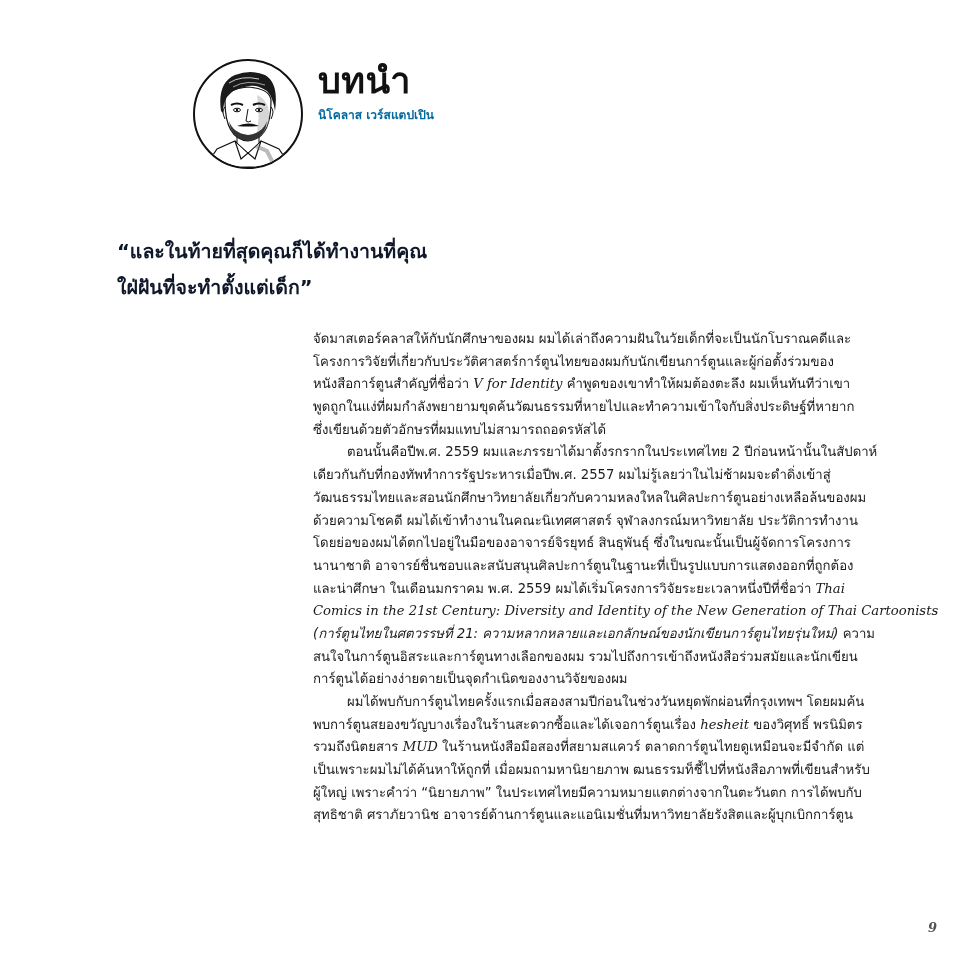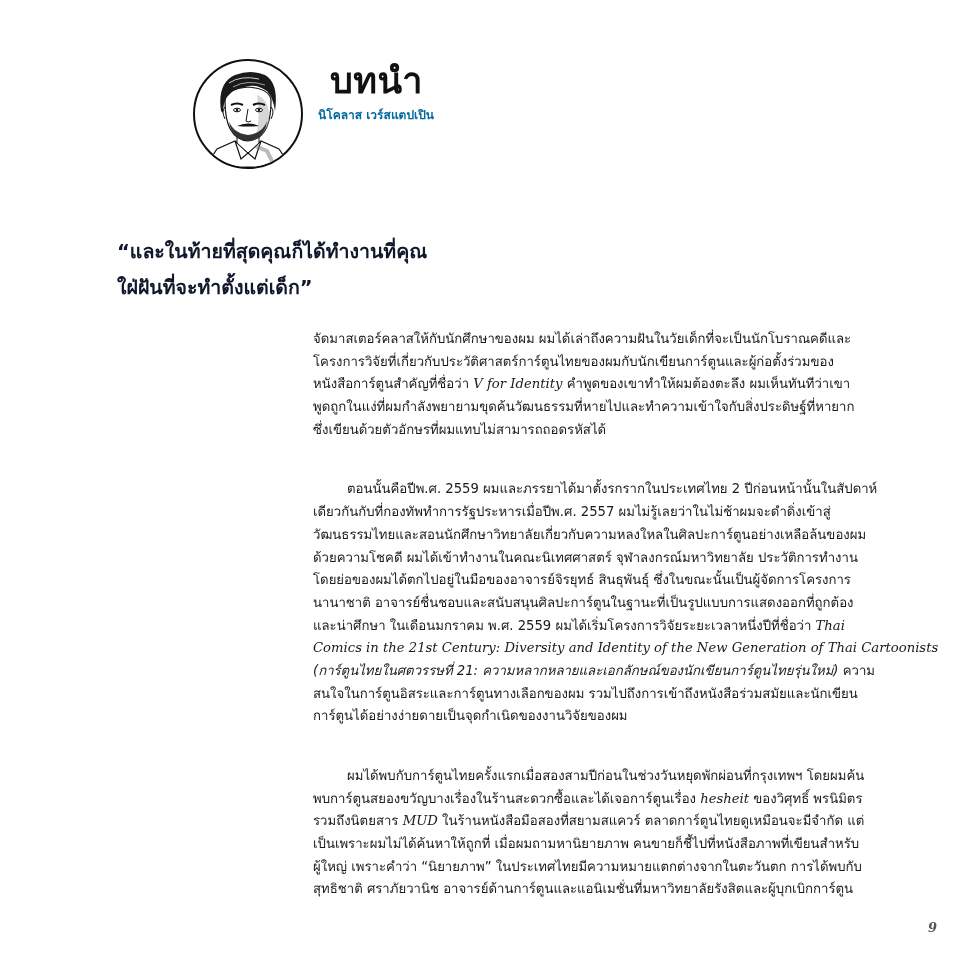--- a/index.html
+++ b/index.html
@@ -31,21 +31,20 @@
     .chapter-title {
       position: absolute;
       left: 318px;
       top: 58px;
       font-family: "DejaVu Serif", serif;
       font-weight: bold;
       font-size: 36px;
       line-height: 44px;
       color: #111;
       letter-spacing: 0.5px;
-      margin-left: 12px;
     }
     .author-name {
       position: absolute;
       left: 318px;
       top: 104px;
       font-family: "DejaVu Sans", sans-serif;
       font-weight: bold;
       font-size: 12px;
       line-height: 22px;
       color: #0369a1;
@@ -72,21 +71,21 @@
       font-family: "DejaVu Sans", sans-serif;
       font-size: 13.2px;
       line-height: 22.7px;
       color: #1a1a1a;
     }
     .body-text .line {
       display: block;
       white-space: nowrap;
       height: 22.7px;
     }
-    .body-text .indent { padding-left: 34px; margin-top: 37px; }
+    .body-text .indent { padding-left: 34px; }
     .body-text .latin {
       font-family: "DejaVu Serif", serif;
     }
     .body-text em {
       font-style: italic;
       font-family: "DejaVu Serif", serif;
     }
     .body-text em.thai-italic {
       font-family: "DejaVu Sans", sans-serif;
     }
@@ -164,18 +163,18 @@
     <span class="line"><span>โดยย่อของผมได้ตกไปอยู่ในมือของอาจารย์จิรยุทธ์ สินธุพันธุ์ ซึ่งในขณะนั้นเป็นผู้จัดการโครงการ</span></span>
     <span class="line"><span>นานาชาติ อาจารย์ชื่นชอบและสนับสนุนศิลปะการ์ตูนในฐานะที่เป็นรูปแบบการแสดงออกที่ถูกต้อง</span></span>
     <span class="line"><span>และน่าศึกษา ในเดือนมกราคม พ.ศ. 2559 ผมได้เริ่มโครงการวิจัยระยะเวลาหนึ่งปีที่ชื่อว่า </span><em>Thai</em></span>
     <span class="line"><em>Comics in the 21st Century: Diversity and Identity of the New Generation of Thai Cartoonists</em></span>
     <span class="line"><em class="thai-italic">(การ์ตูนไทยในศตวรรษที่ 21: ความหลากหลายและเอกลักษณ์ของนักเขียนการ์ตูนไทยรุ่นใหม่)</em><span> ความ</span></span>
     <span class="line"><span>สนใจในการ์ตูนอิสระและการ์ตูนทางเลือกของผม รวมไปถึงการเข้าถึงหนังสือร่วมสมัยและนักเขียน</span></span>
     <span class="line"><span>การ์ตูนได้อย่างง่ายดายเป็นจุดกำเนิดของงานวิจัยของผม</span></span>
     <span class="line indent"><span>ผมได้พบกับการ์ตูนไทยครั้งแรกเมื่อสองสามปีก่อนในช่วงวันหยุดพักผ่อนที่กรุงเทพฯ โดยผมค้น</span></span>
     <span class="line"><span>พบการ์ตูนสยองขวัญบางเรื่องในร้านสะดวกซื้อและได้เจอการ์ตูนเรื่อง </span><em>hesheit</em><span> ของวิศุทธิ์ พรนิมิตร</span></span>
     <span class="line"><span>รวมถึงนิตยสาร </span><em>MUD</em><span> ในร้านหนังสือมือสองที่สยามสแควร์ ตลาดการ์ตูนไทยดูเหมือนจะมีจำกัด แต่</span></span>
-    <span class="line"><span>เป็นเพราะผมไม่ได้ค้นหาให้ถูกที่ เมื่อผมถามหานิยายภาพ คนขายก็ชี้ไปที่หนังสือภาพที่เขียนสำหรับ</span></span>
+    <span class="line"><span>เป็นเพราะผมไม่ได้ค้นหาให้ถูกที่ เมื่อผมถามหานิยายภาพ ฒนธรรมท็ชี้ไปที่หนังสือภาพที่เขียนสำหรับ</span></span>
     <span class="line"><span>ผู้ใหญ่ เพราะคำว่า “นิยายภาพ” ในประเทศไทยมีความหมายแตกต่างจากในตะวันตก การได้พบกับ</span></span>
     <span class="line"><span>สุทธิชาติ ศราภัยวานิช อาจารย์ด้านการ์ตูนและแอนิเมชั่นที่มหาวิทยาลัยรังสิตและผู้บุกเบิกการ์ตูน</span></span>
   </div>
 
 <div class="page-number">9</div>
 
 </body></html>

